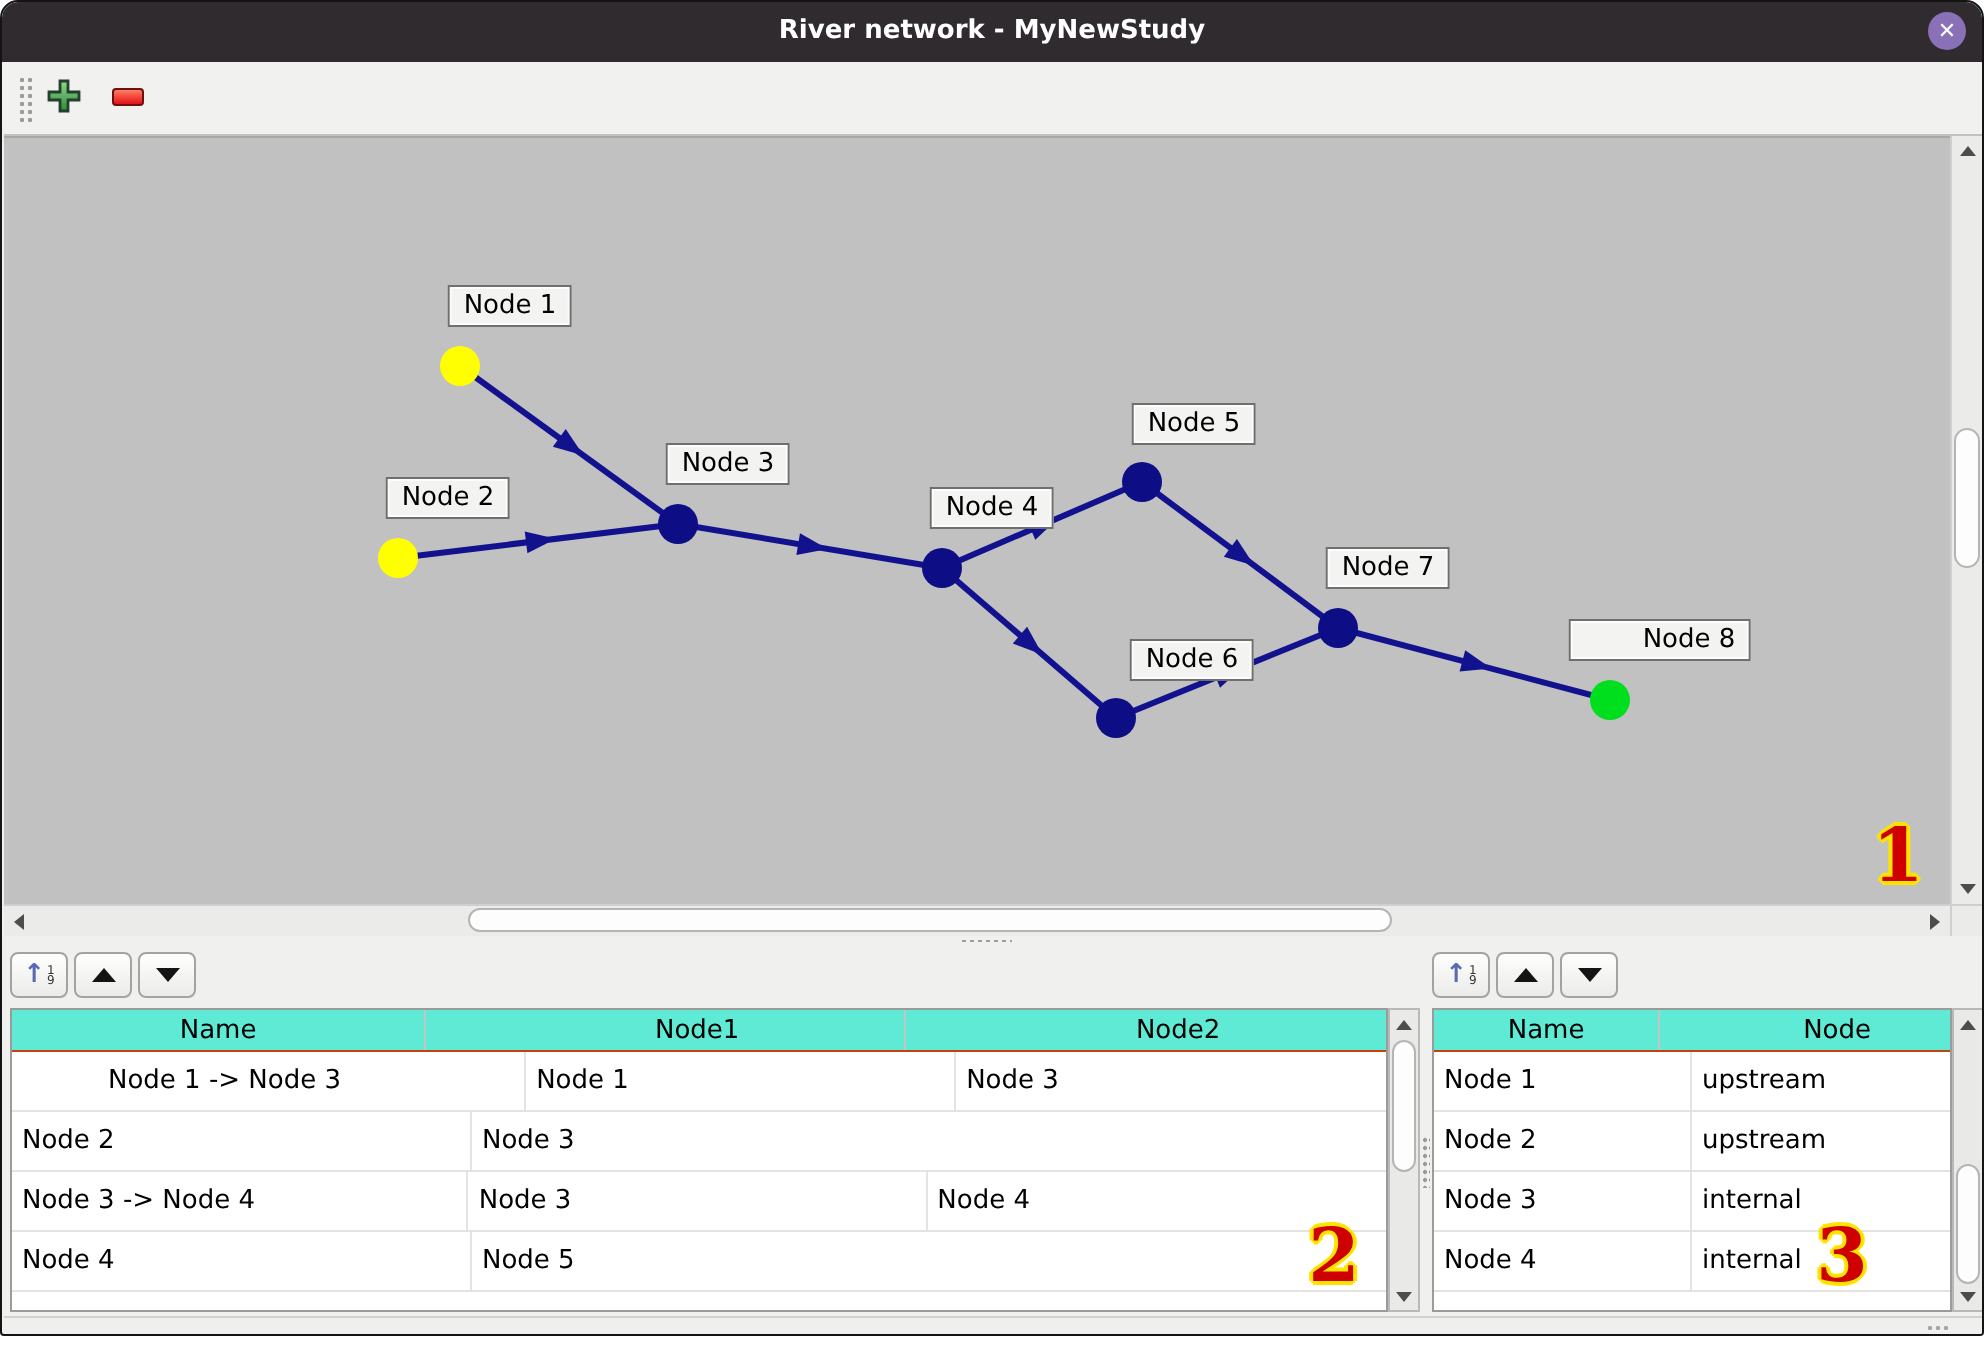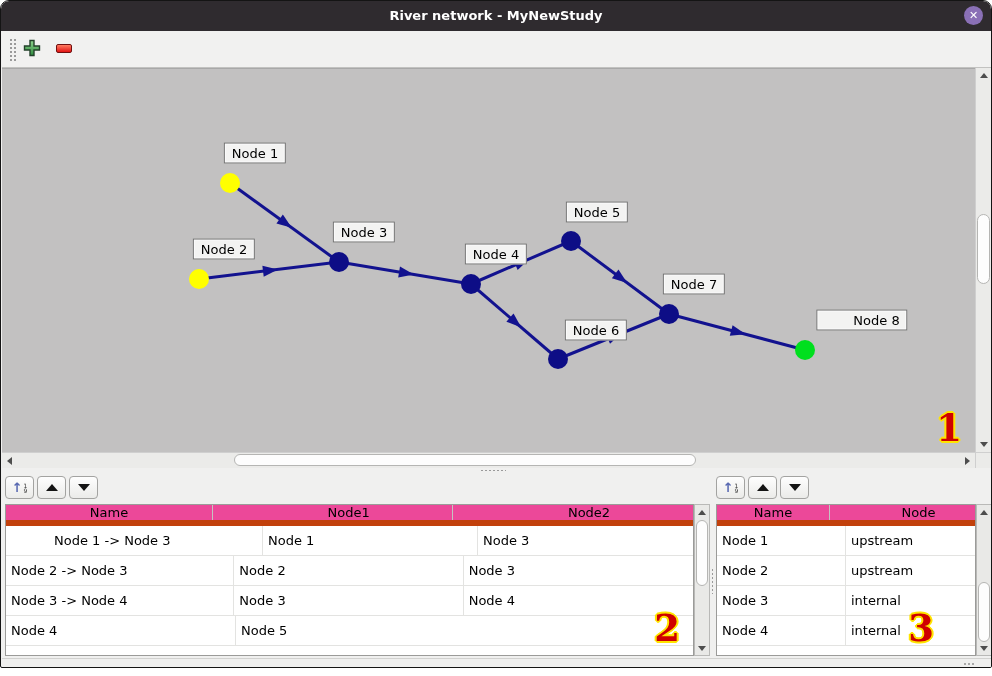--- a/index.html
+++ b/index.html
@@ -79,21 +79,21 @@
     background-image:radial-gradient(#9a9a9a 0.8px,transparent 1px);background-size:3px 4px;}
   
   .mini-btn{
     position:absolute;width:29px;height:23px;border:1px solid #a3a3a1;border-radius:4px;
     background:linear-gradient(#fefefe,#ebebe9);display:flex;align-items:center;justify-content:center;
     cursor:pointer;gap:1px;
   }
   .sort-arrow{color:#5a6ab2;font-size:13px;font-weight:bold;line-height:1;}
   .sort-nums{display:flex;flex-direction:column;font-size:6px;line-height:5px;color:#333;}
   .tbl{position:absolute;background:#ffffff;border:1px solid #9b9b99;overflow:hidden;}
-  .thead{display:flex;height:21px;background:#ec4899;border-bottom:6px solid #c2410c;gap:32px;}
+  .thead{display:flex;height:21px;background:#5eead4;border-bottom:1px solid #c2410c;gap:32px;}
   .th{display:flex;align-items:center;justify-content:center;font-size:13px;color:#000;
       border-right:1px solid #c4c4c2;height:100%;}
   .th:last-child{border-right:none;}
   .tr{display:flex;height:30px;border-bottom:1px solid #e3e3e1;background:#fff;}
   .td{display:flex;align-items:center;font-size:13px;color:#000;padding-left:5px;
       border-right:1px solid #e3e3e1;height:100%;overflow:hidden;white-space:nowrap;}
   .td:last-child{border-right:none;}
   .tbl-vscroll{position:absolute;width:16px;border:1px solid #b9b9b7;background:#e9e9e7;}
   
   .statusbar{position:absolute;left:1px;top:657px;width:990px;height:18px;background:#efefee;border-top:1px solid #d2d2d0;}
@@ -155,21 +155,21 @@
         <circle cx="668" cy="312" r="10" fill="#0d0d86"></circle>
         <circle cx="804" cy="348" r="10" fill="#00df1e"></circle>
       </svg>
   <div class="node-label" style="left: 253px; top: 84px;">Node 1</div>
       <div class="node-label" style="left: 222px; top: 180px;">Node 2</div>
       <div class="node-label" style="left: 362px; top: 163px;">Node 3</div>
       <div class="node-label" style="left: 494px; top: 185px;">Node 4</div>
       <div class="node-label" style="left: 595px; top: 143px;">Node 5</div>
       <div class="node-label" style="left: 582px; top: 261px; margin-left: 12px;">Node 6</div>
       <div class="node-label" style="left: 692px; top: 215px;">Node 7</div>
-      <div class="node-label" style="left: 860px; top: 251px; padding-left: 36px;">Node 8</div>
+      <div class="node-label" style="left: 828px; top: 251px; padding-left: 36px;">Node 8</div>
     </div>
 
   <div class="vscroll-canvas sb-track">
     <div class="sb-btn" style="left:0;top:0;width:16px;height:15px;">
         <span class="tri-up"></span>
       </div>
     <div class="sb-thumb" style="left:1px;top:146px;width:13px;height:70px;"></div>
     <div class="sb-btn" style="left:0;bottom:0;width:16px;height:15px;">
         <span class="tri-down"></span>
       </div>
@@ -224,21 +224,20 @@
       <div class="th" style="width:230px;">Node1</div>
       <div class="th" style="width:230px;">Node2</div>
     </div>
     <div id="reaches-rows">
         <div class="tr">
           <div class="td" style="width: 229px; margin-left: 43px;">Node 1 -&gt; Node 3</div>
           <div class="td" style="width: 230px;">Node 1</div>
           <div class="td" style="width: 230px;">Node 3</div>
         </div>
         <div class="tr">
-          <div class="td" style="width: 229px;">Node 2 -&gt; Node 3</div>
           <div class="td" style="width: 230px;">Node 2</div>
           <div class="td" style="width: 230px;">Node 3</div>
         </div>
         <div class="tr">
           <div class="td" style="width: 229px;">Node 3 -&gt; Node 4</div>
           <div class="td" style="width: 230px;">Node 3</div>
           <div class="td" style="width: 230px;">Node 4</div>
         </div>
         <div class="tr">
           <div class="td" style="width: 230px;">Node 4</div>

